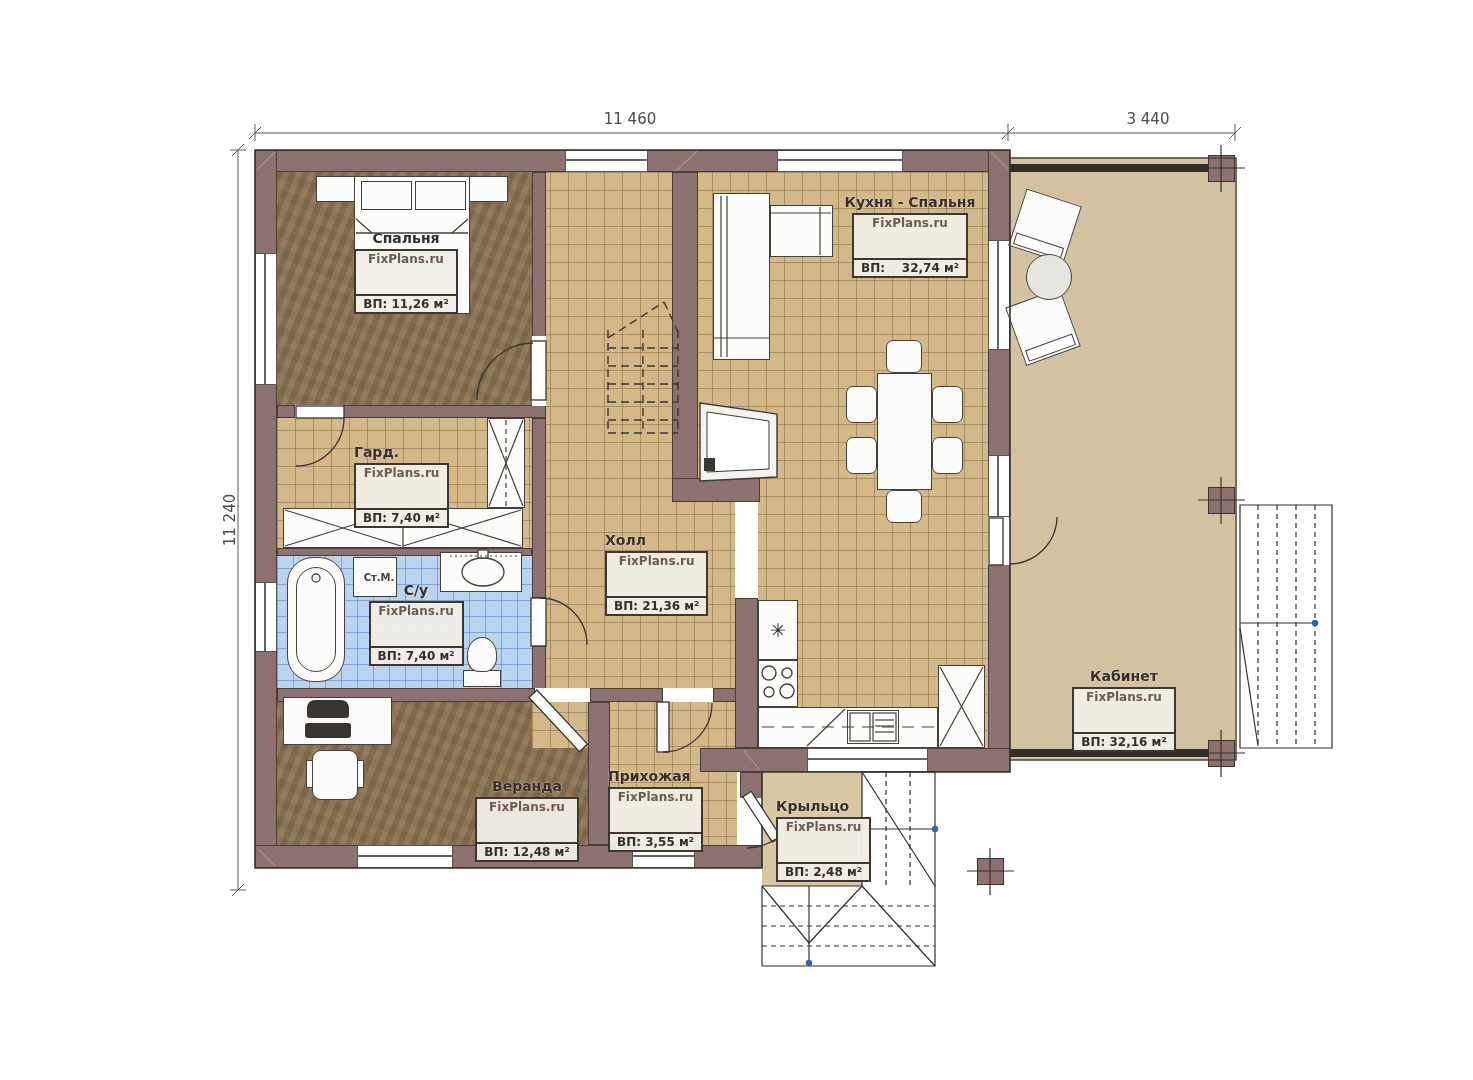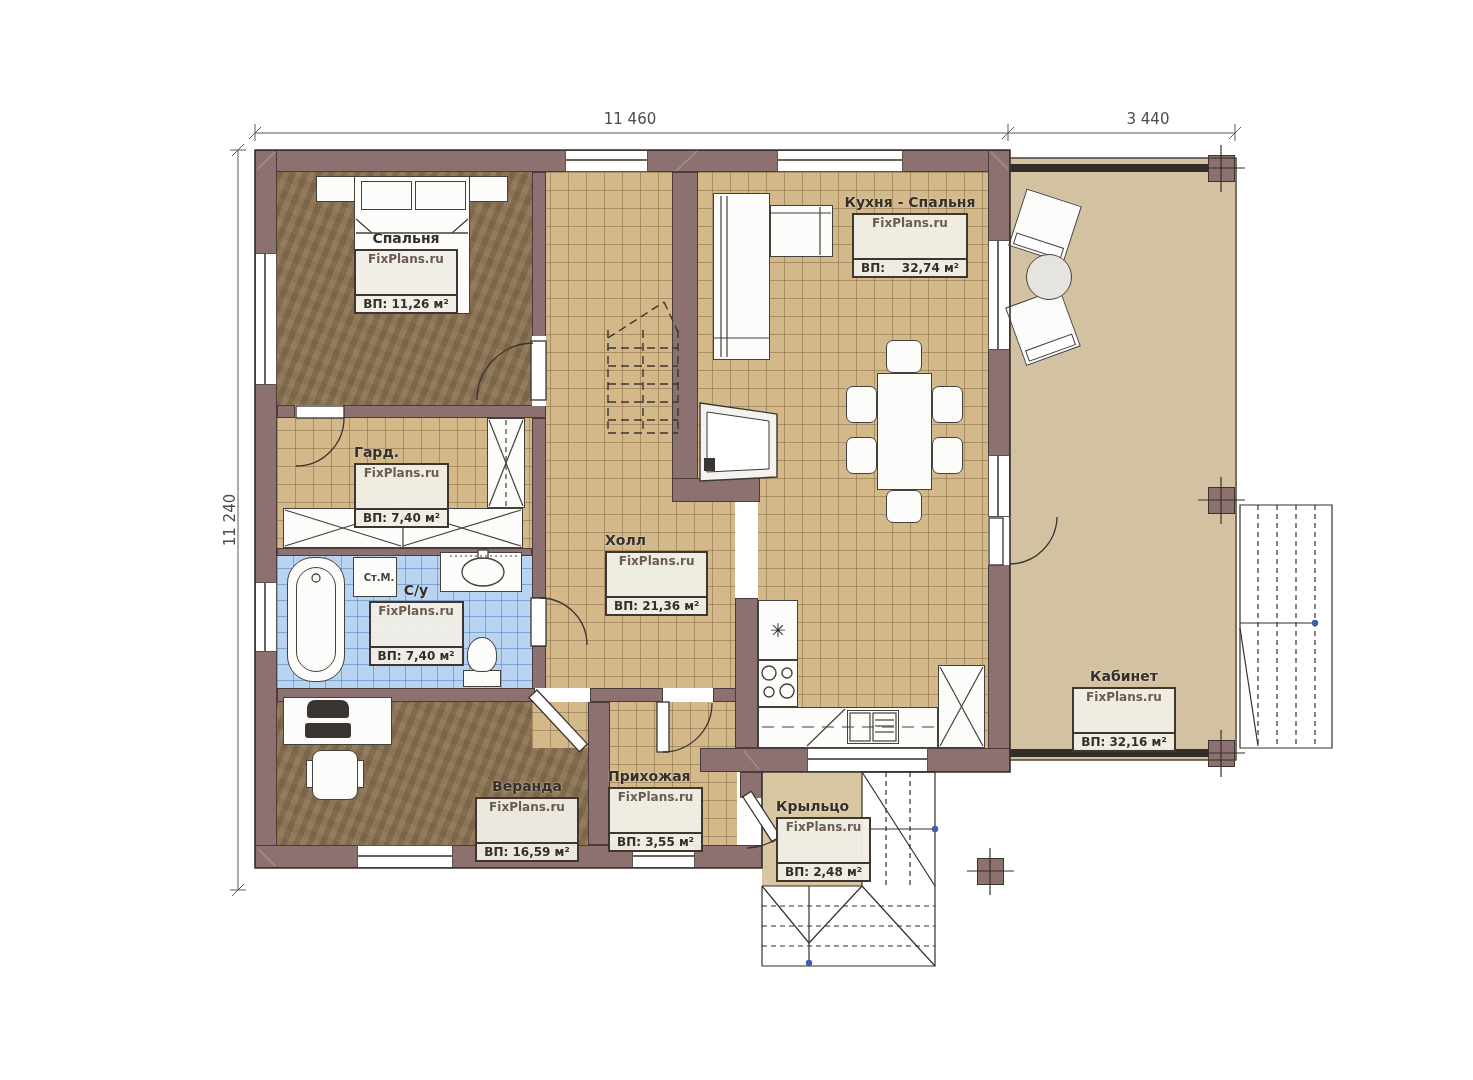--- a/index.html
+++ b/index.html
@@ -347,21 +347,21 @@
     <div class="rbox">
       <div class="rrow">FixPlans.ru</div>
       <div class="rrow area">ВП: 21,36 м²</div>
     </div>
   </div>
 
   <div class="rlabel ctr" style="left:477px;top:778px;width:100px;">
     <div class="rname">Веранда</div>
     <div class="rbox">
       <div class="rrow">FixPlans.ru</div>
-      <div class="rrow area">ВП: 16,59 м²</div>
+      <div class="rrow area">ВП: 12,48 м²</div>
     </div>
   </div>
 
   <div class="rlabel lft" style="left:608px;top:768px;width:90px;">
     <div class="rname">Прихожая</div>
     <div class="rbox">
       <div class="rrow">FixPlans.ru</div>
       <div class="rrow area">ВП: 3,55 м²</div>
     </div>
   </div>

